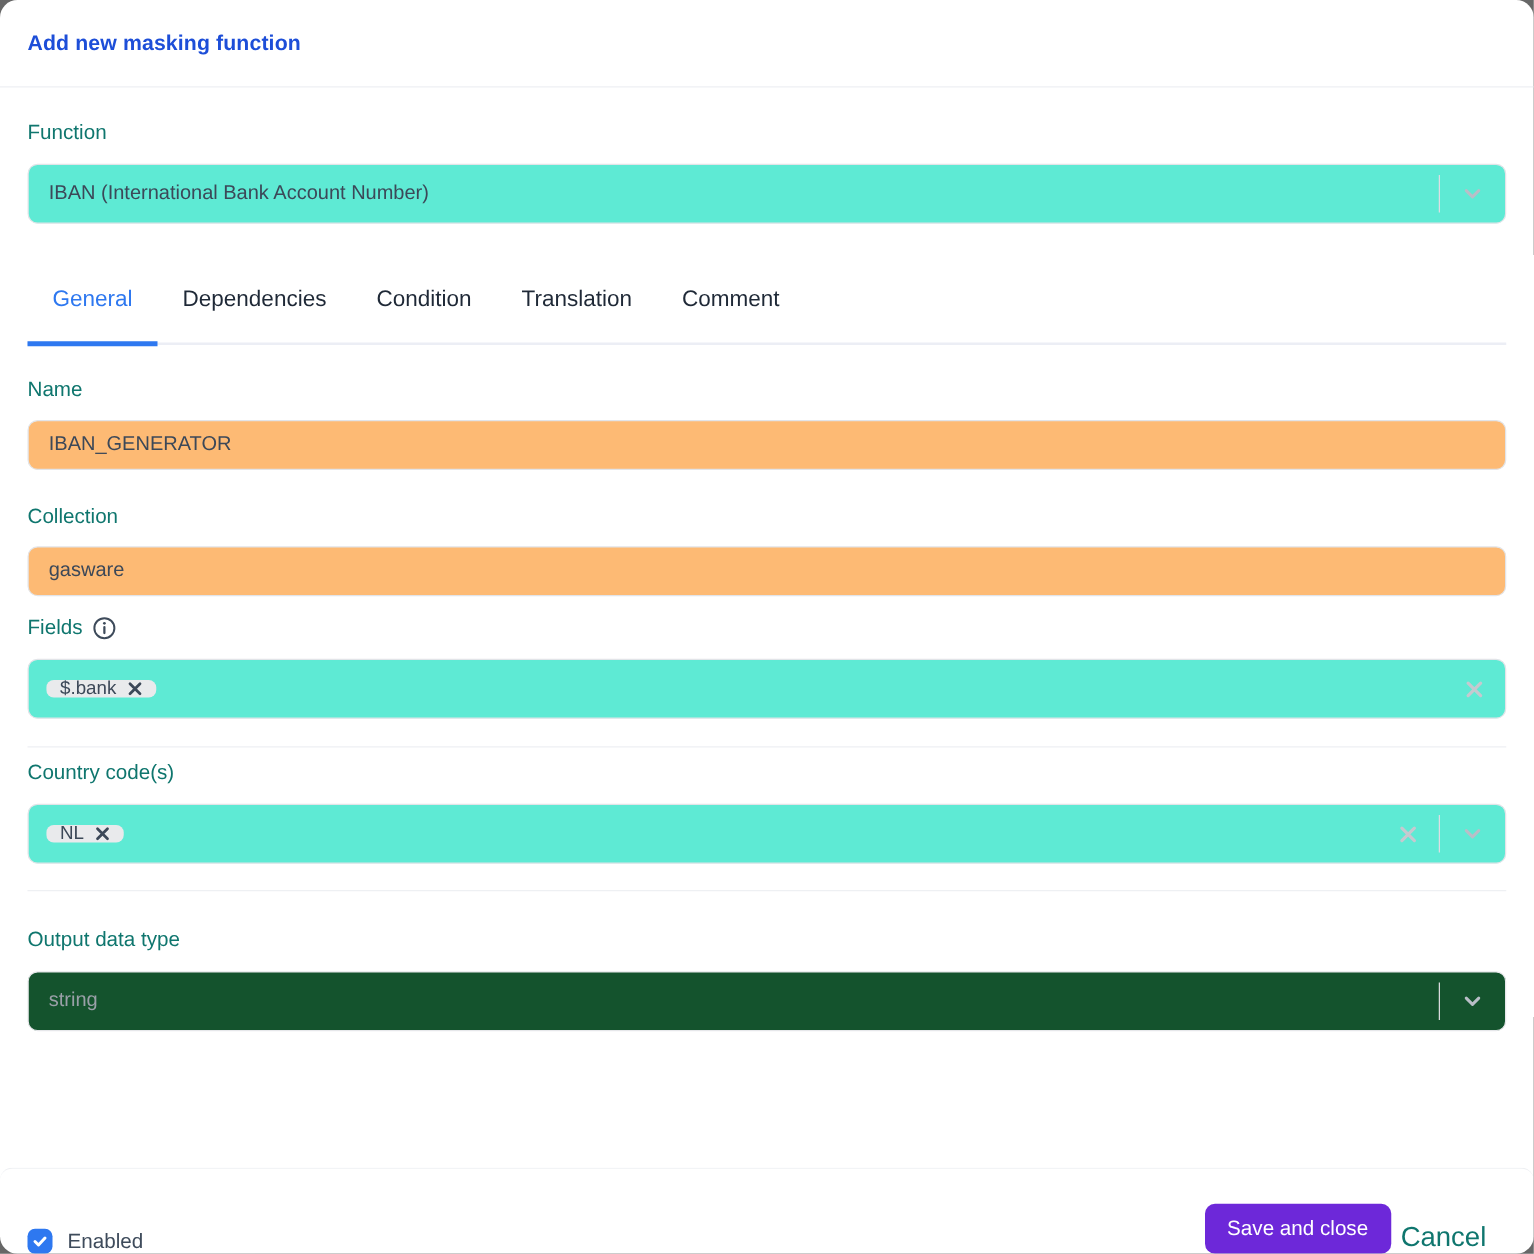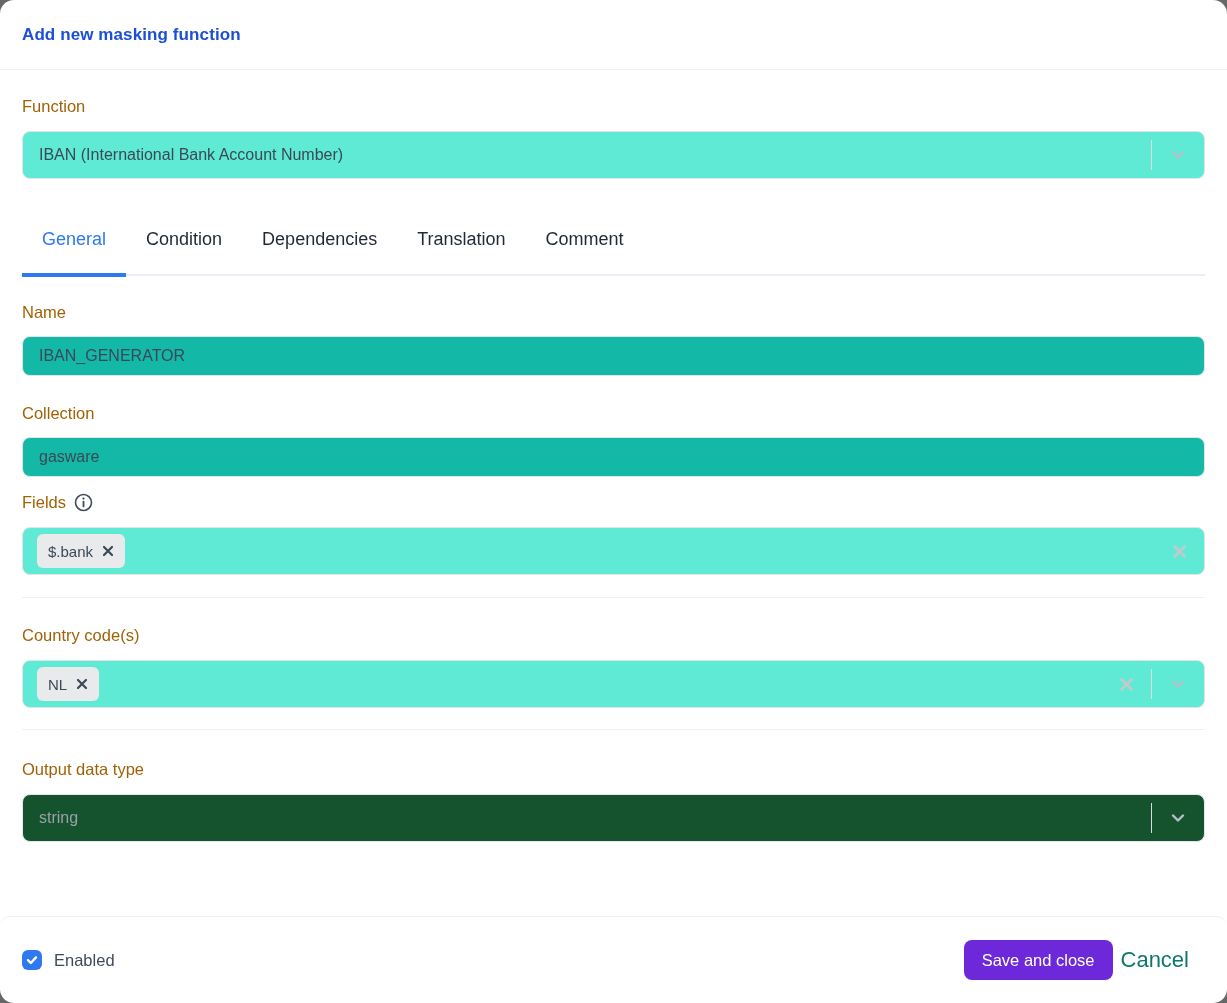--- a/index.html
+++ b/index.html
@@ -23,48 +23,48 @@
     border-bottom: 1px solid #eef0f4;
     flex: 0 0 auto;
   }
   .modal-title {
     font-size: 17px; font-weight: 700; color: #1d4ed8; letter-spacing: .1px;
   }
   
   .modal-body { flex: 1 1 auto; padding: 0 22px; }
   .form-label {
     display: flex; align-items: center; gap: 8px;
-    font-size: 16.5px; color: #a16207; font-weight: 400;
+    font-size: 16.5px; color: #0f766e; font-weight: 400;
   }
   .mt-label { margin-top: 27px; }
   .field-box {
     display: flex; align-items: center;
     width: 100%;
     border: 1px solid #e2e4e8;
     border-radius: 8px;
     background: #5eead4;
     font-size: 16px; color: #3c4858;
   }
   .select-box { height: 48px; margin-top: 15px; padding-left: 16px; }
   .text-input {
     height: 40px; margin-top: 14px; width: 100%;
     border: 1px solid #e2e4e8; border-radius: 8px;
     padding: 0 16px; font-size: 16px; color: #3c4858;
     font-family: "Liberation Sans", "DejaVu Sans", sans-serif;
-    outline: none; display: block; background: #14b8a6;
+    outline: none; display: block; background: #fdba74;
   }
   .select-value { flex: 1 1 auto; white-space: nowrap; overflow: hidden; }
   .select-controls { display: flex; align-items: center; height: 100%; flex: 0 0 auto; }
   .v-divider { width: 1px; height: 30px; background: #dcdee3; }
   .chev { width: 52px; display: flex; align-items: center; justify-content: center; color: #b9bec7; }
   .clear-x { width: 50px; display: flex; align-items: center; justify-content: center; color: #c5c9cf; }
   .multiselect { padding-left: 14px; }
   .chip {
     display: inline-flex; align-items: center; gap: 9px;
-    height: 34px; padding: 0 11px;
+    height: 14px; padding: 0 11px;
     background: #e9eaec; border-radius: 6px;
     font-size: 15px; color: #3c4858;
   }
   .chip-x { color: #3c4858; display: flex; align-items: center; }
   .disabled-box { background: #14532d; border-color: #e6e7ea; color: #9aa0a8; }
   .disabled-box .v-divider { background: #d9dadd; }
   .section-divider { border: 0; border-top: 1px solid #eef0f3; margin-top: 22px; }
   .info-icon { display: inline-flex; color: #3e4b5b; }
   
   .tabs {
@@ -76,23 +76,23 @@
     font-size: 18px; font-weight: 400; color: #1f2937;
     position: relative; cursor: pointer; white-space: nowrap;
   }
   .tab.active { color: #2e78f0; }
   .tab.active::after {
     content: ""; position: absolute; left: 0; right: 0; bottom: -3px;
     height: 4px; background: #2e78f0;
   }
   
   .modal-footer {
-    flex: 0 0 auto; height: 87px;
+    flex: 0 0 auto; height: 69px;
     border-top: 1px solid #eef0f3;
-    display: flex; align-items: center;
+    display: flex; align-items: flex-end;
     padding: 0 38px 0 22px;
     border-radius: 10px;
   }
   .footer-left { display: flex; align-items: center; gap: 12px; flex: 1 1 auto; }
   .checkbox {
     width: 20px; height: 20px; border-radius: 6px;
     background: #2e78f0; display: flex; align-items: center; justify-content: center;
     cursor: pointer;
   }
   .enabled-label { font-size: 16.5px; color: #3e4b5b; }
@@ -127,22 +127,22 @@
         <span class="chev">
           <svg width="18" height="18" viewBox="0 0 18 18" fill="none">
               <path d="M4 6.5 L9 11.5 L14 6.5" stroke="currentColor" stroke-width="2.4" stroke-linecap="round" stroke-linejoin="round"></path>
             </svg>
         </span>
       </span>
     </div>
 
     <div class="tabs">
       <div class="tab active">General</div>
+      <div class="tab">Dependencies</div>
       <div class="tab">Condition</div>
-      <div class="tab">Dependencies</div>
       <div class="tab">Translation</div>
       <div class="tab">Comment</div>
     </div>
 
     <div class="form-label mt-label">Name</div>
     <input class="text-input" type="text" value="IBAN_GENERATOR" style="">
 
     <div class="form-label" style="margin-top:28px">Collection</div>
     <input class="text-input" type="text" value="gasware" style="">
 
@@ -171,21 +171,21 @@
         <span class="clear-x">
           <svg width="17" height="17" viewBox="0 0 17 17" fill="none">
               <path d="M3.5 3.5 L13.5 13.5 M13.5 3.5 L3.5 13.5" stroke="currentColor" stroke-width="2.6" stroke-linecap="round"></path>
             </svg>
         </span>
       </span>
     </div>
 
     <hr class="section-divider">
 
-    <div class="form-label" style="margin-top:28px">Country code(s)</div>
+    <div class="form-label" style="margin-top:11px">Country code(s)</div>
     <div class="field-box select-box multiselect">
       <span class="select-value">
         <span class="chip">
           <span>NL</span>
           <span class="chip-x">
             <svg width="12" height="12" viewBox="0 0 12 12" fill="none">
                 <path d="M2 2 L10 10 M10 2 L2 10" stroke="currentColor" stroke-width="2.2" stroke-linecap="round"></path>
               </svg>
           </span>
         </span>

